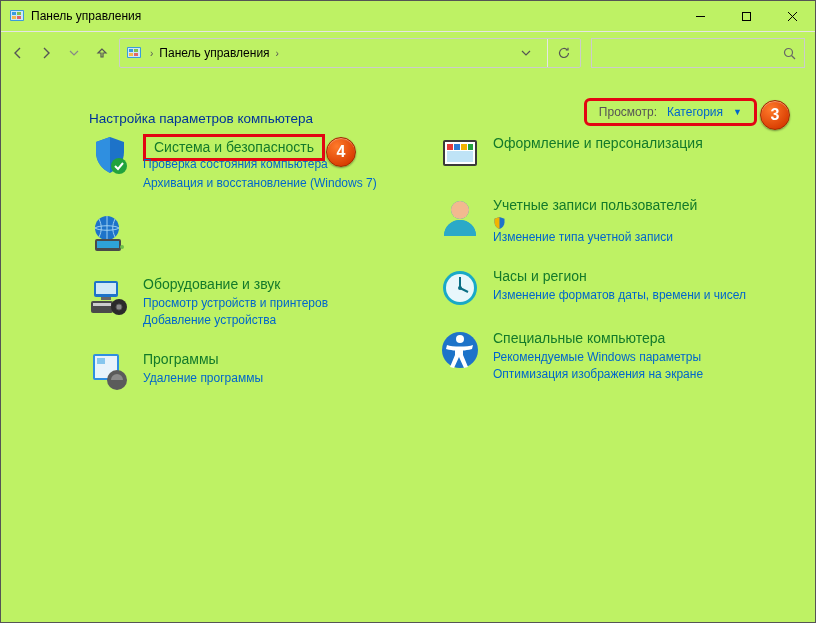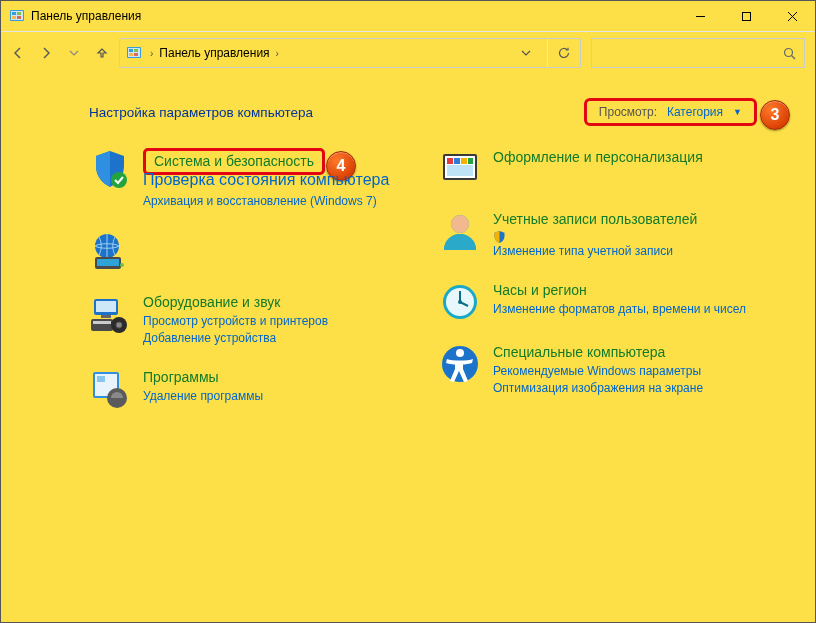--- a/index.html
+++ b/index.html
@@ -1,56 +1,56 @@
 <!DOCTYPE html>
 <html><head>
 <meta charset="utf-8">
 <style>
   html,body{margin:0;padding:0;font-family:"Segoe UI",Tahoma,sans-serif;font-size:12px;background:#fff;color:#000}
-  .window{width:816px;height:623px;border:1px solid #555;position:relative;box-sizing:border-box;background:#fde047}
+  .window{width:816px;height:623px;border:1px solid #555;position:relative;box-sizing:border-box;background:#bef264}
   .titlebar{height:30px;display:flex;align-items:center;padding:0 0 0 8px;border-bottom:1px solid #e5e5e5}
   .titlebar .icon-small{width:16px;height:16px;margin-right:6px}
   .titlebar .title{flex:0 0 auto;font-size:12px;color:#000}
   .titlebar .spacer{flex:1}
   .win-controls{display:flex;height:30px}
   .win-btn{width:46px;height:30px;display:flex;align-items:center;justify-content:center;color:#000}
   .win-btn svg{stroke:#000;stroke-width:1}
   .toolbar{height:42px;display:flex;align-items:center;padding:0 10px;gap:10px}
   .nav-arrows{display:flex;gap:14px;align-items:center;color:#555}
   .nav-arrows .arrow{width:14px;height:14px;display:flex;align-items:center;justify-content:center}
   .addr-wrap{flex:1;display:flex;align-items:center;border:1px solid #ccc;height:28px;border-radius:2px}
   .addr-wrap .cp-icon{width:16px;height:16px;margin:0 6px}
   .addr-wrap .crumb{color:#000;padding:0 4px}
   .addr-wrap .chev{color:#555;padding:0 2px;font-size:10px}
   .addr-wrap .flexfill{flex:1}
   .addr-wrap .drop{width:26px;text-align:center;color:#555}
   .addr-wrap .refresh{width:32px;text-align:center;border-left:1px solid #e5e5e5;height:100%;display:flex;align-items:center;justify-content:center}
   .searchbox{width:204px;height:28px;border:1px solid #ccc;display:flex;align-items:center;justify-content:flex-end;padding-right:8px;color:#666}
   .content{padding:24px 58px 10px 88px}
-  .header-row{display:flex;align-items:center;margin-bottom:22px}
+  .header-row{display:flex;align-items:flex-end;margin-bottom:8px}
   .header-row h1{font-size:13.5px;font-weight:400;color:#003399;margin:0;flex:1}
   .view-selector{display:flex;align-items:center;gap:10px;border:3px solid #e30613;border-radius:6px;padding:4px 12px;position:relative}
   .view-selector .lab{color:#555}
   .view-selector .val{color:#0066cc}
   .view-selector .tri{color:#0066cc;font-size:9px}
   .badge{position:absolute;width:28px;height:28px;border-radius:50%;background:radial-gradient(circle at 35% 30%,#ff7a2a,#d63a00 80%);color:#fff;font-weight:bold;font-size:16px;display:flex;align-items:center;justify-content:center;box-shadow:0 1px 2px rgba(0,0,0,.4),inset 0 1px 1px rgba(255,255,255,.4);border:1px solid #a02800}
   .badge.b3{right:-36px;top:-1px}
   .columns{display:flex;gap:32px}
   .col{flex:1;display:flex;flex-direction:column;gap:20px}
   .category{display:flex;gap:12px;align-items:flex-start}
   .cat-icon{width:42px;height:42px;flex:0 0 42px}
   .cat-body{flex:1}
   .cat-title{color:#137a2a;font-size:14px;line-height:1.3;margin-bottom:2px}
   .cat-sub{color:#0066cc;font-size:12px;line-height:1.45}
   .cat-sub .shield{width:13px;height:13px;vertical-align:-2px;margin-right:2px}
-  .highlight-box{border:3px solid #e30613;border-radius:5px;padding:1px 8px 2px 8px;display:inline-block;position:relative;margin-bottom:0}
+  .highlight-box{border:3px solid #e30613;border-radius:0;padding:1px 8px 2px 8px;display:inline-block;position:relative;margin-bottom:0}
   .highlight-box .cat-title{margin-bottom:0}
   .badge.b4{right:-34px;top:0}
   
-  .truncated{color:#0066cc;font-size:16px;position:relative;top:-4px;white-space:nowrap;overflow:hidden}
+  .truncated{color:#0066cc;font-size:12px;position:relative;top:-4px;white-space:nowrap;overflow:hidden}
   
   svg{display:block}
 </style>
 </head>
 <body>
 
 <div class="window">
 
   <div class="titlebar">
     <svg class="icon-small" viewBox="0 0 16 16">

